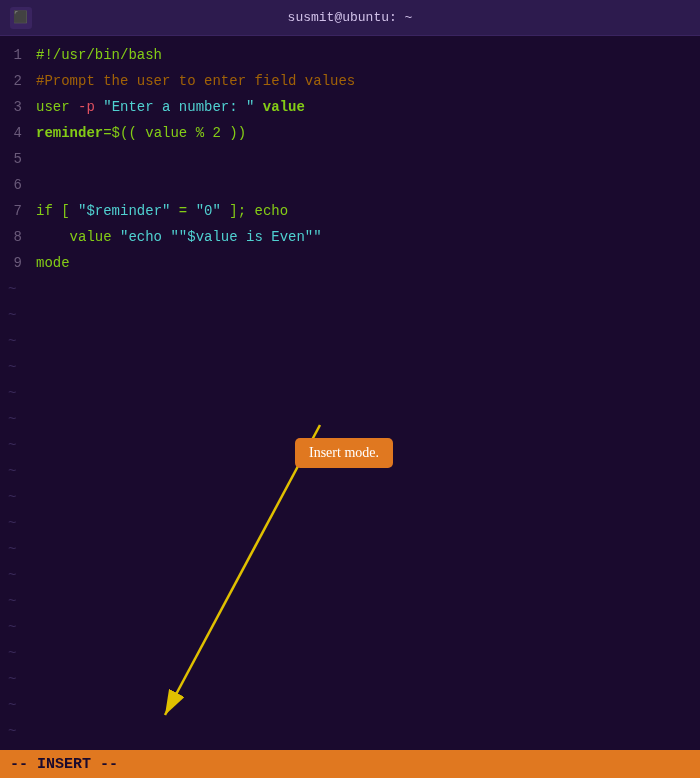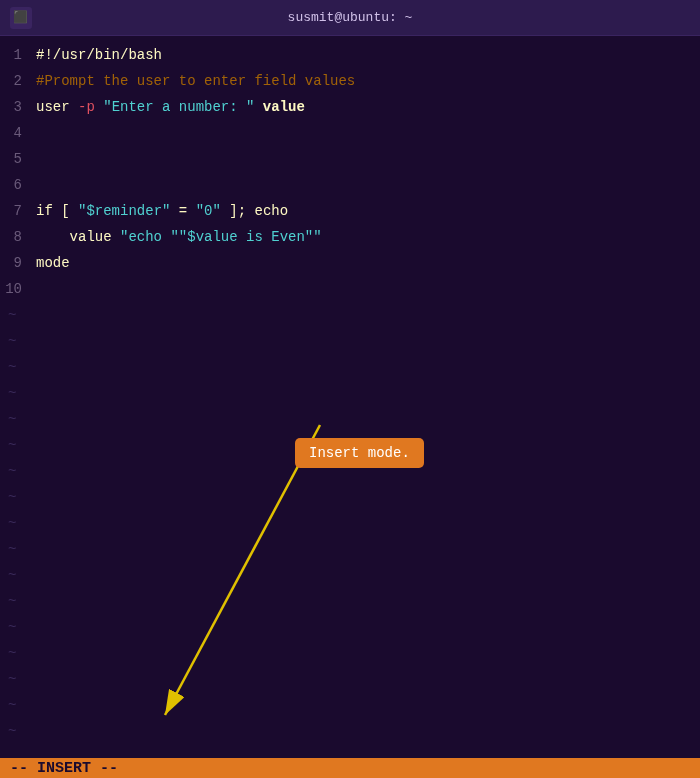--- a/index.html
+++ b/index.html
@@ -68,21 +68,21 @@
       font-size: 14px;
       user-select: none;
     }
 
     .line-code {
       font-size: 14px;
       white-space: pre;
     }
 
     
-    .c-white { color: #fef9c3; }
+    .c-white { color: #84cc16; }
     .c-comment { color: #a16207; }
     .c-red { color: #e05060; }
     .c-cyan { color: #50d0d0; }
     .c-bold { font-weight: bold; margin-top: 8px; }
 
     
     .tilde-line {
       display: flex;
       height: 26px;
       line-height: 26px;
@@ -90,21 +90,21 @@
     }
     .tilde-char {
       color: #3a2a5a;
       font-size: 14px;
       padding-left: 4px;
     }
 
     
     #statusbar {
       background: #e07820;
-      height: 20px;
+      height: 28px;
       display: flex;
       align-items: center;
       padding: 0 10px;
       position: absolute;
       bottom: 0;
       left: 0;
       right: 0;
     }
 
     #statusbar-text {
@@ -114,21 +114,21 @@
       font-family: 'Courier New', monospace;
     }
 
     
     #annotation {
       position: absolute;
       top: 438px;
       left: 295px;
       background: #e07820;
       color: #fff;
-      font-family: Liberation Mono, monospace;
+      font-family: Liberation Serif, serif;
       font-size: 14px;
       font-weight: 500;
       padding: 7px 14px;
       border-radius: 5px;
       white-space: nowrap;
       z-index: 10;
     }
 
     
     #arrow-svg {
@@ -160,43 +160,40 @@
       <div class="line">
         <span class="line-num">2</span>
         <span class="line-code"><span class="c-comment">#Prompt the user to enter field values</span></span>
       </div>
       <div class="line">
         <span class="line-num">3</span>
         <span class="line-code"><span class="c-white">user </span><span class="c-red">-p</span><span class="c-white"> </span><span class="c-cyan">"Enter a number: "</span><span class="c-white c-bold"> value</span></span>
       </div>
       <div class="line">
         <span class="line-num">4</span>
+        <span class="line-code"><span class="c-white c-bold">reminder</span><span class="c-white">=$(( value % 2 ))</span></span>
       </div>
       <div class="line">
         <span class="line-num">5</span>
       </div>
       <div class="line">
         <span class="line-num">6</span>
         <span class="line-code"></span>
       </div>
       <div class="line">
         <span class="line-num">7</span>
         <span class="line-code"><span class="c-white">if [ </span><span class="c-cyan">"$reminder"</span><span class="c-white"> = </span><span class="c-cyan">"0"</span><span class="c-white"> ]; echo</span></span>
       </div>
       <div class="line">
         <span class="line-num">8</span>
         <span class="line-code"><span class="c-white">    value </span><span class="c-cyan">"echo "</span><span class="c-cyan">"$value</span><span class="c-cyan"> is Even""</span></span>
       </div>
       <div class="line">
         <span class="line-num">9</span>
         <span class="line-code"><span class="c-white">mode</span></span>
-      </div>
-      <div class="line">
-        <span class="line-num">10</span>
-        <span class="line-code"></span>
       </div>
     </div>
   <div id="tildes-container">
       <div class="tilde-line">
         <span class="tilde-char">~</span>
       </div>
       <div class="tilde-line">
         <span class="tilde-char">~</span>
       </div>
       <div class="tilde-line">

